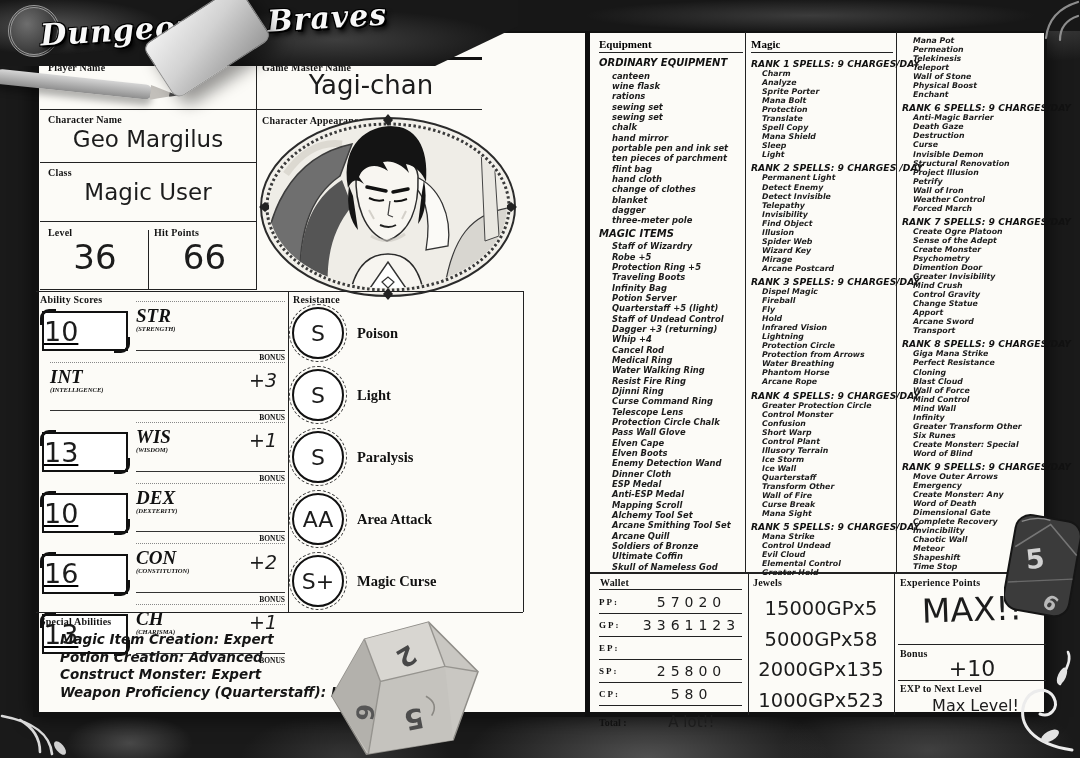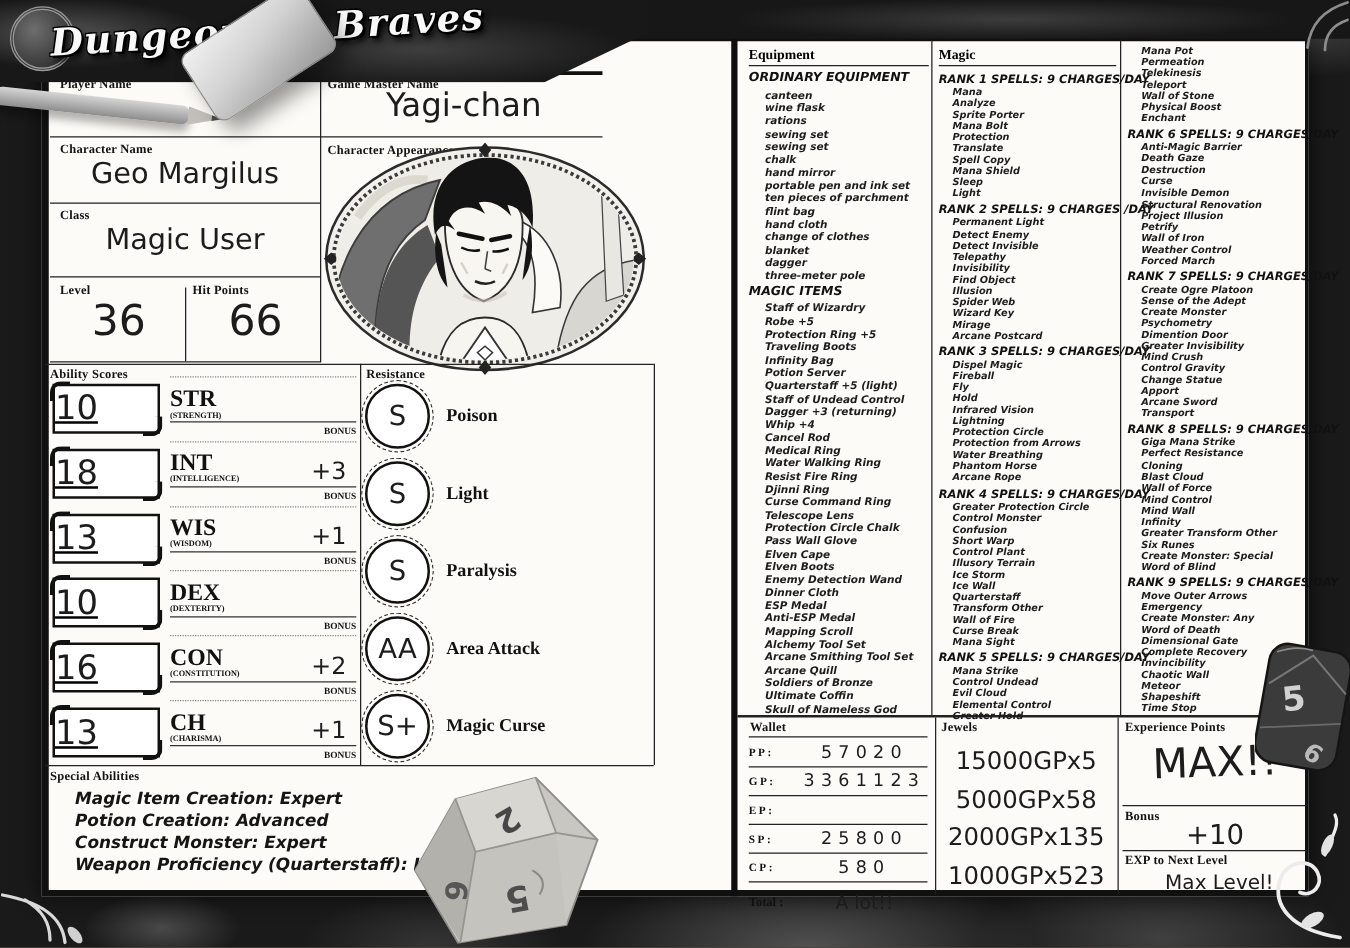--- a/index.html
+++ b/index.html
@@ -34,21 +34,21 @@
   .rank-hdr{font:italic bold 9.2px/11px "DejaVu Sans",sans-serif;color:#111;margin-top:3px;white-space:nowrap;}
   .colcap{font-family:"Liberation Serif",serif;font-weight:bold;font-size:11px;border-bottom:1.5px solid #222;padding-bottom:2px;margin-bottom:2px;}
   
   .ab-rows{position:absolute;left:42px;top:301px;width:243px;height:311px;display:flex;flex-direction:column;}
   .ab-row{flex:1;display:flex;align-items:center;}
   .ab-box{width:86px;height:40px;border:2px solid #111;position:relative;display:flex;align-items:center;justify-content:flex-start;background:#fff;text-decoration:underline;}
   .ab-box::before{content:"";position:absolute;left:-4px;top:-4px;width:13px;height:13px;border-left:3px solid #111;border-top:3px solid #111;border-top-left-radius:9px;}
   .ab-box::after{content:"";position:absolute;right:-4px;bottom:-4px;width:13px;height:13px;border-right:3px solid #111;border-bottom:3px solid #111;border-bottom-right-radius:9px;}
   .ab-score{font-size:27px;}
   .ab-right{flex:1;margin-left:8px;align-self:stretch;display:flex;flex-direction:column;justify-content:center;border-top:1px dotted #888;padding-top:4px;}
-  .ab-main{display:flex;align-items:flex-end;justify-content:space-between;border-bottom:1px solid #333;padding-bottom:1px;}
+  .ab-main{display:flex;align-items:center;justify-content:space-between;border-bottom:1px solid #333;padding-bottom:17px;font-style:italic;}
   .ab-nm{display:flex;flex-direction:column;line-height:1;}
   .ab-abbr{font-family:"Liberation Serif",serif;font-weight:bold;font-size:19px;color:#111;}
   .ab-full{font-family:"Liberation Serif",serif;font-weight:bold;font-size:6.6px;margin-top:1px;color:#111;}
   .ab-bonus{font-size:19px;margin-right:8px;}
   .ab-blabel{align-self:flex-end;font-family:"Liberation Serif",serif;font-weight:bold;font-size:7.5px;margin-top:2px;color:#111;}
   
   .res-rows{position:absolute;left:292px;top:302px;width:228px;height:310px;display:flex;flex-direction:column;}
   .res-row{flex:1;display:flex;align-items:center;gap:13px;}
   .res-circle{width:52px;height:52px;border:2.4px solid #111;border-radius:50%;display:flex;align-items:center;justify-content:center;position:relative;background:#fff;flex:0 0 auto;}
   .res-circle::before{content:"";position:absolute;inset:-5px;border:1.6px dashed #333;border-radius:50%;}
@@ -187,23 +187,20 @@
                 <span class="ab-abbr">STR</span>
                 <span class="ab-full">(STRENGTH)</span>
               </div>
               <span class="ab-bonus hand"></span>
             </div>
             <span class="ab-blabel">BONUS</span>
           </div>
         </div>
 
         <div class="ab-row">
-          <div class="ab-box">
-            <span class="ab-score hand">18</span>
-          </div>
           <div class="ab-right">
             <div class="ab-main">
               <div class="ab-nm">
                 <span class="ab-abbr">INT</span>
                 <span class="ab-full">(INTELLIGENCE)</span>
               </div>
               <span class="ab-bonus hand">+3</span>
             </div>
             <span class="ab-blabel">BONUS</span>
           </div>
@@ -391,21 +388,21 @@
     </div>
 
     <div class="col" style="left:751px;top:38px;width:142px;">
       <div class="colcap">Magic</div>
       <div>
 
           <div>
             <div class="rank-hdr">RANK 1 SPELLS: 9 CHARGES/DAY</div>
             <div>
 
-            <div class="sp-item">Mana</div>
+            <div class="sp-item">Charm</div>
               <div class="sp-item">Analyze</div>
               <div class="sp-item">Sprite Porter</div>
               <div class="sp-item">Mana Bolt</div>
               <div class="sp-item">Protection</div>
               <div class="sp-item">Translate</div>
               <div class="sp-item">Spell Copy</div>
               <div class="sp-item">Mana Shield</div>
               <div class="sp-item">Sleep</div>
               <div class="sp-item">Light</div>
             </div>

